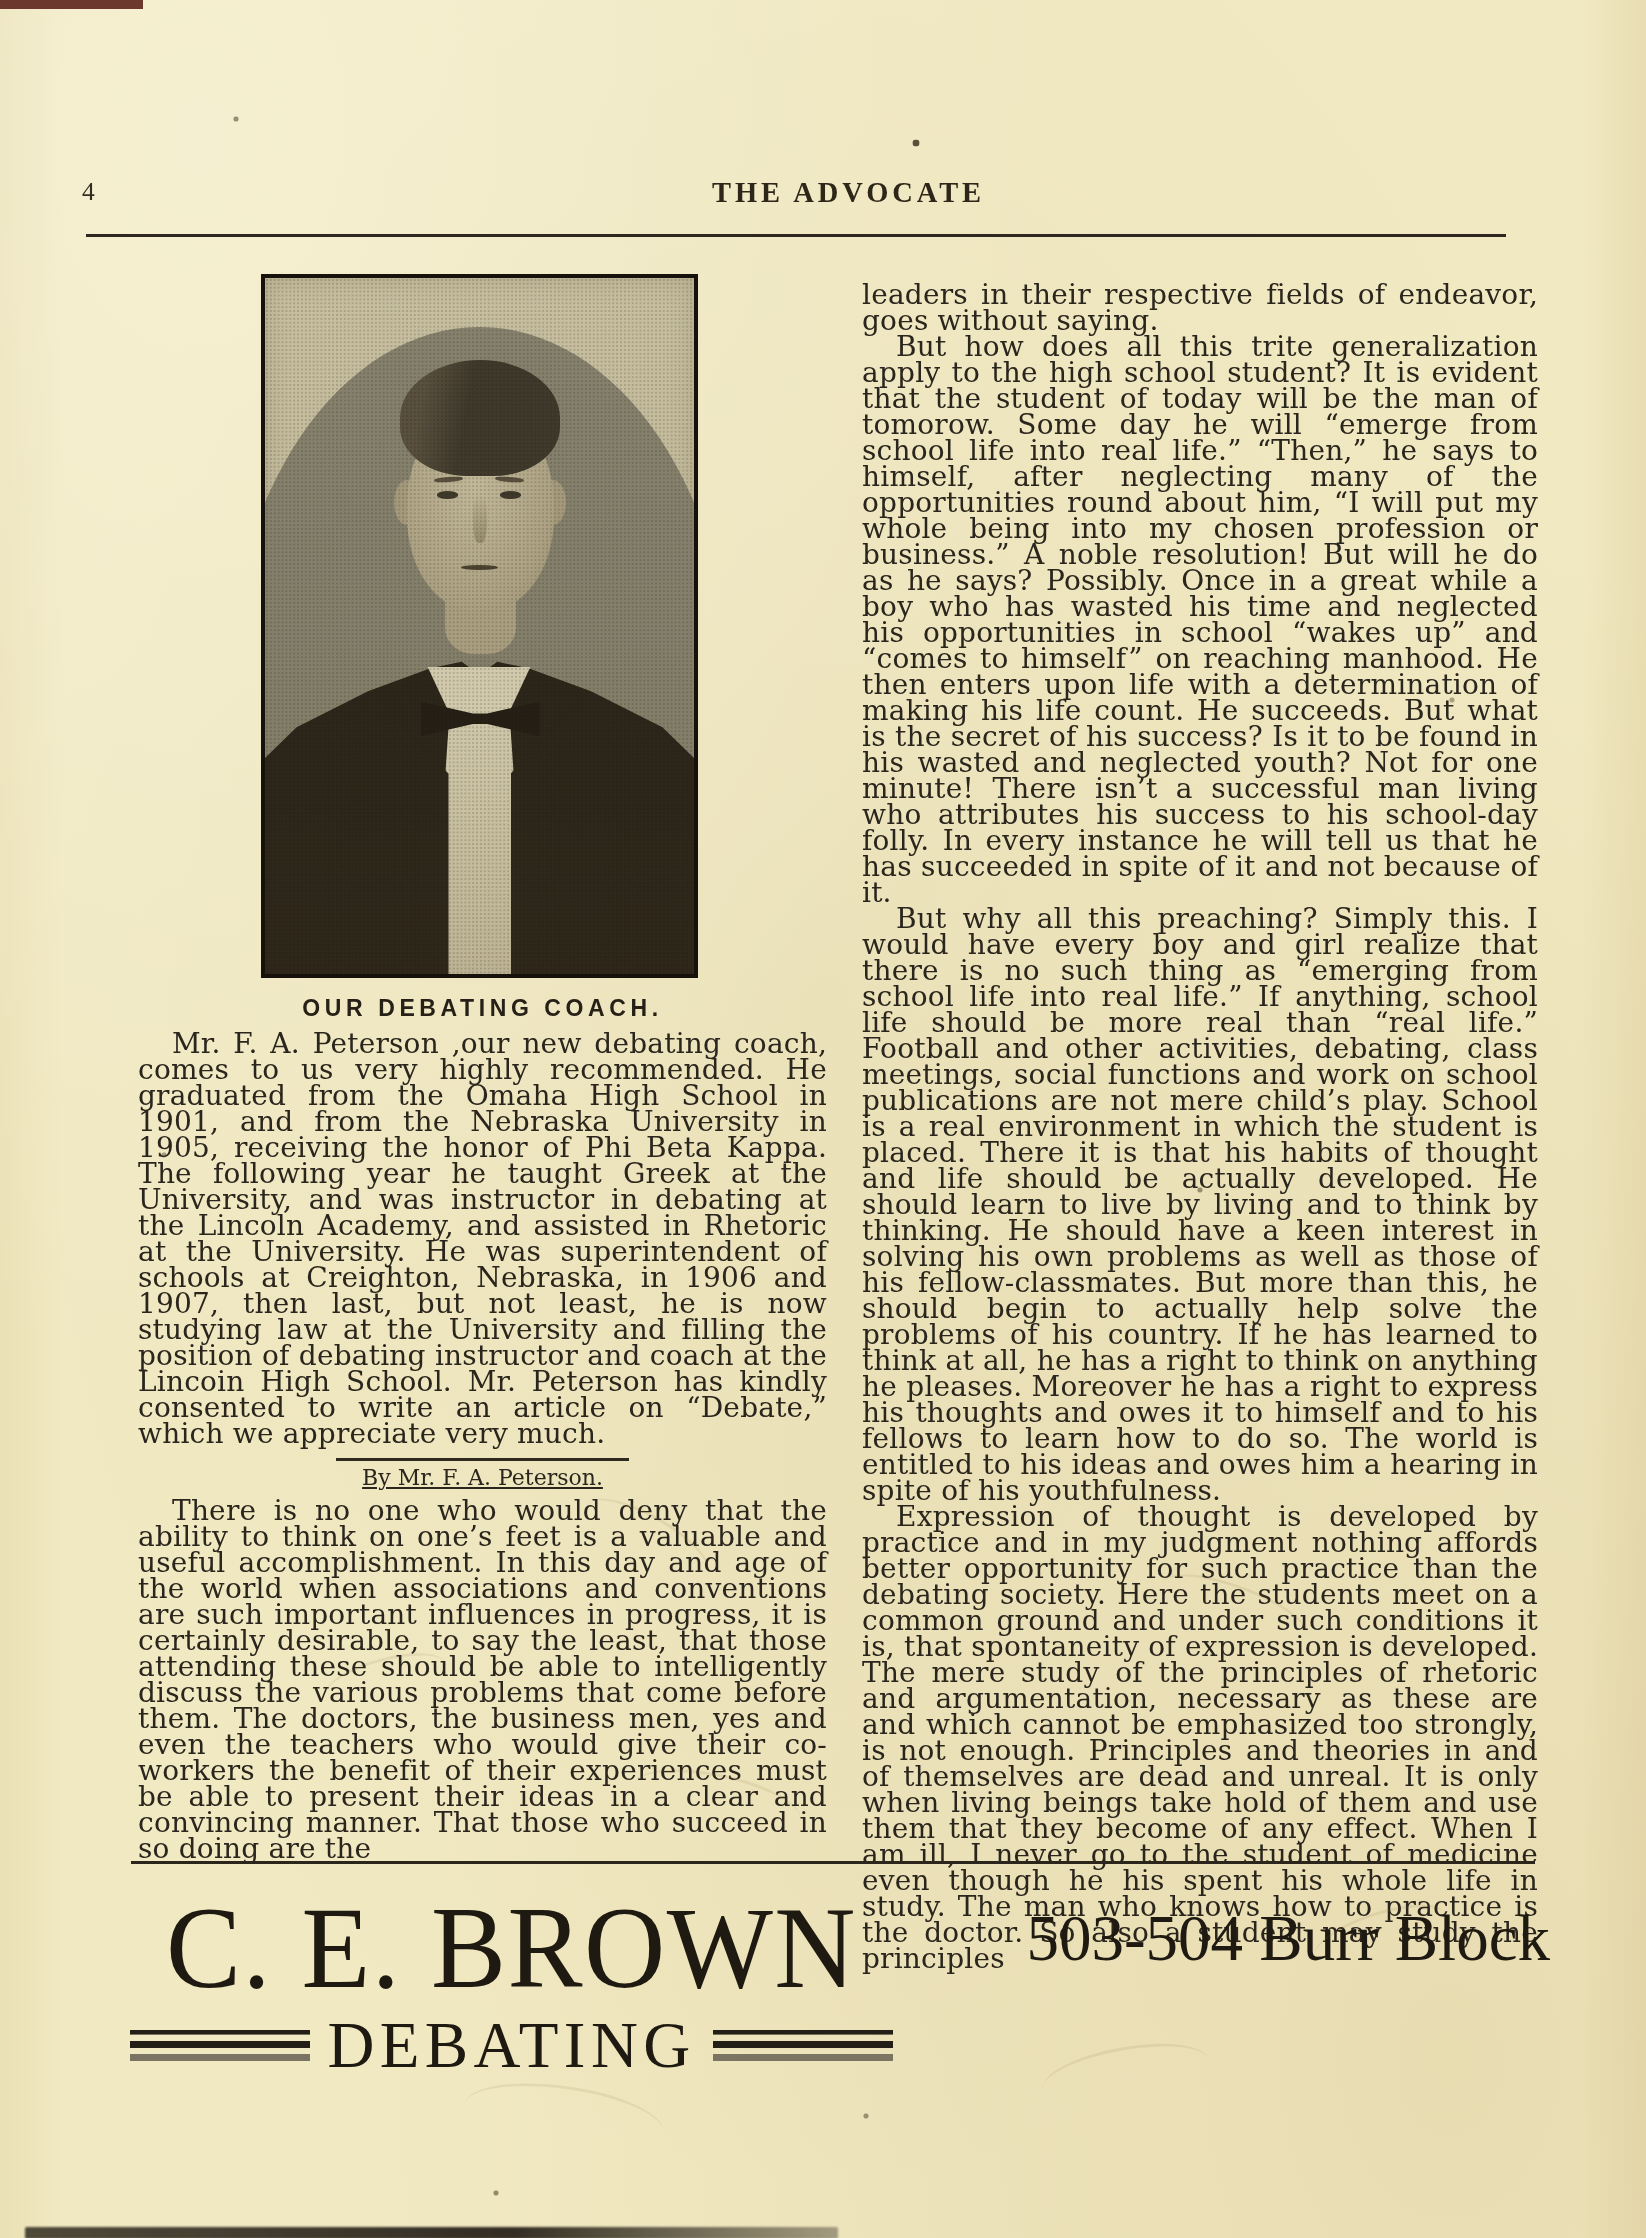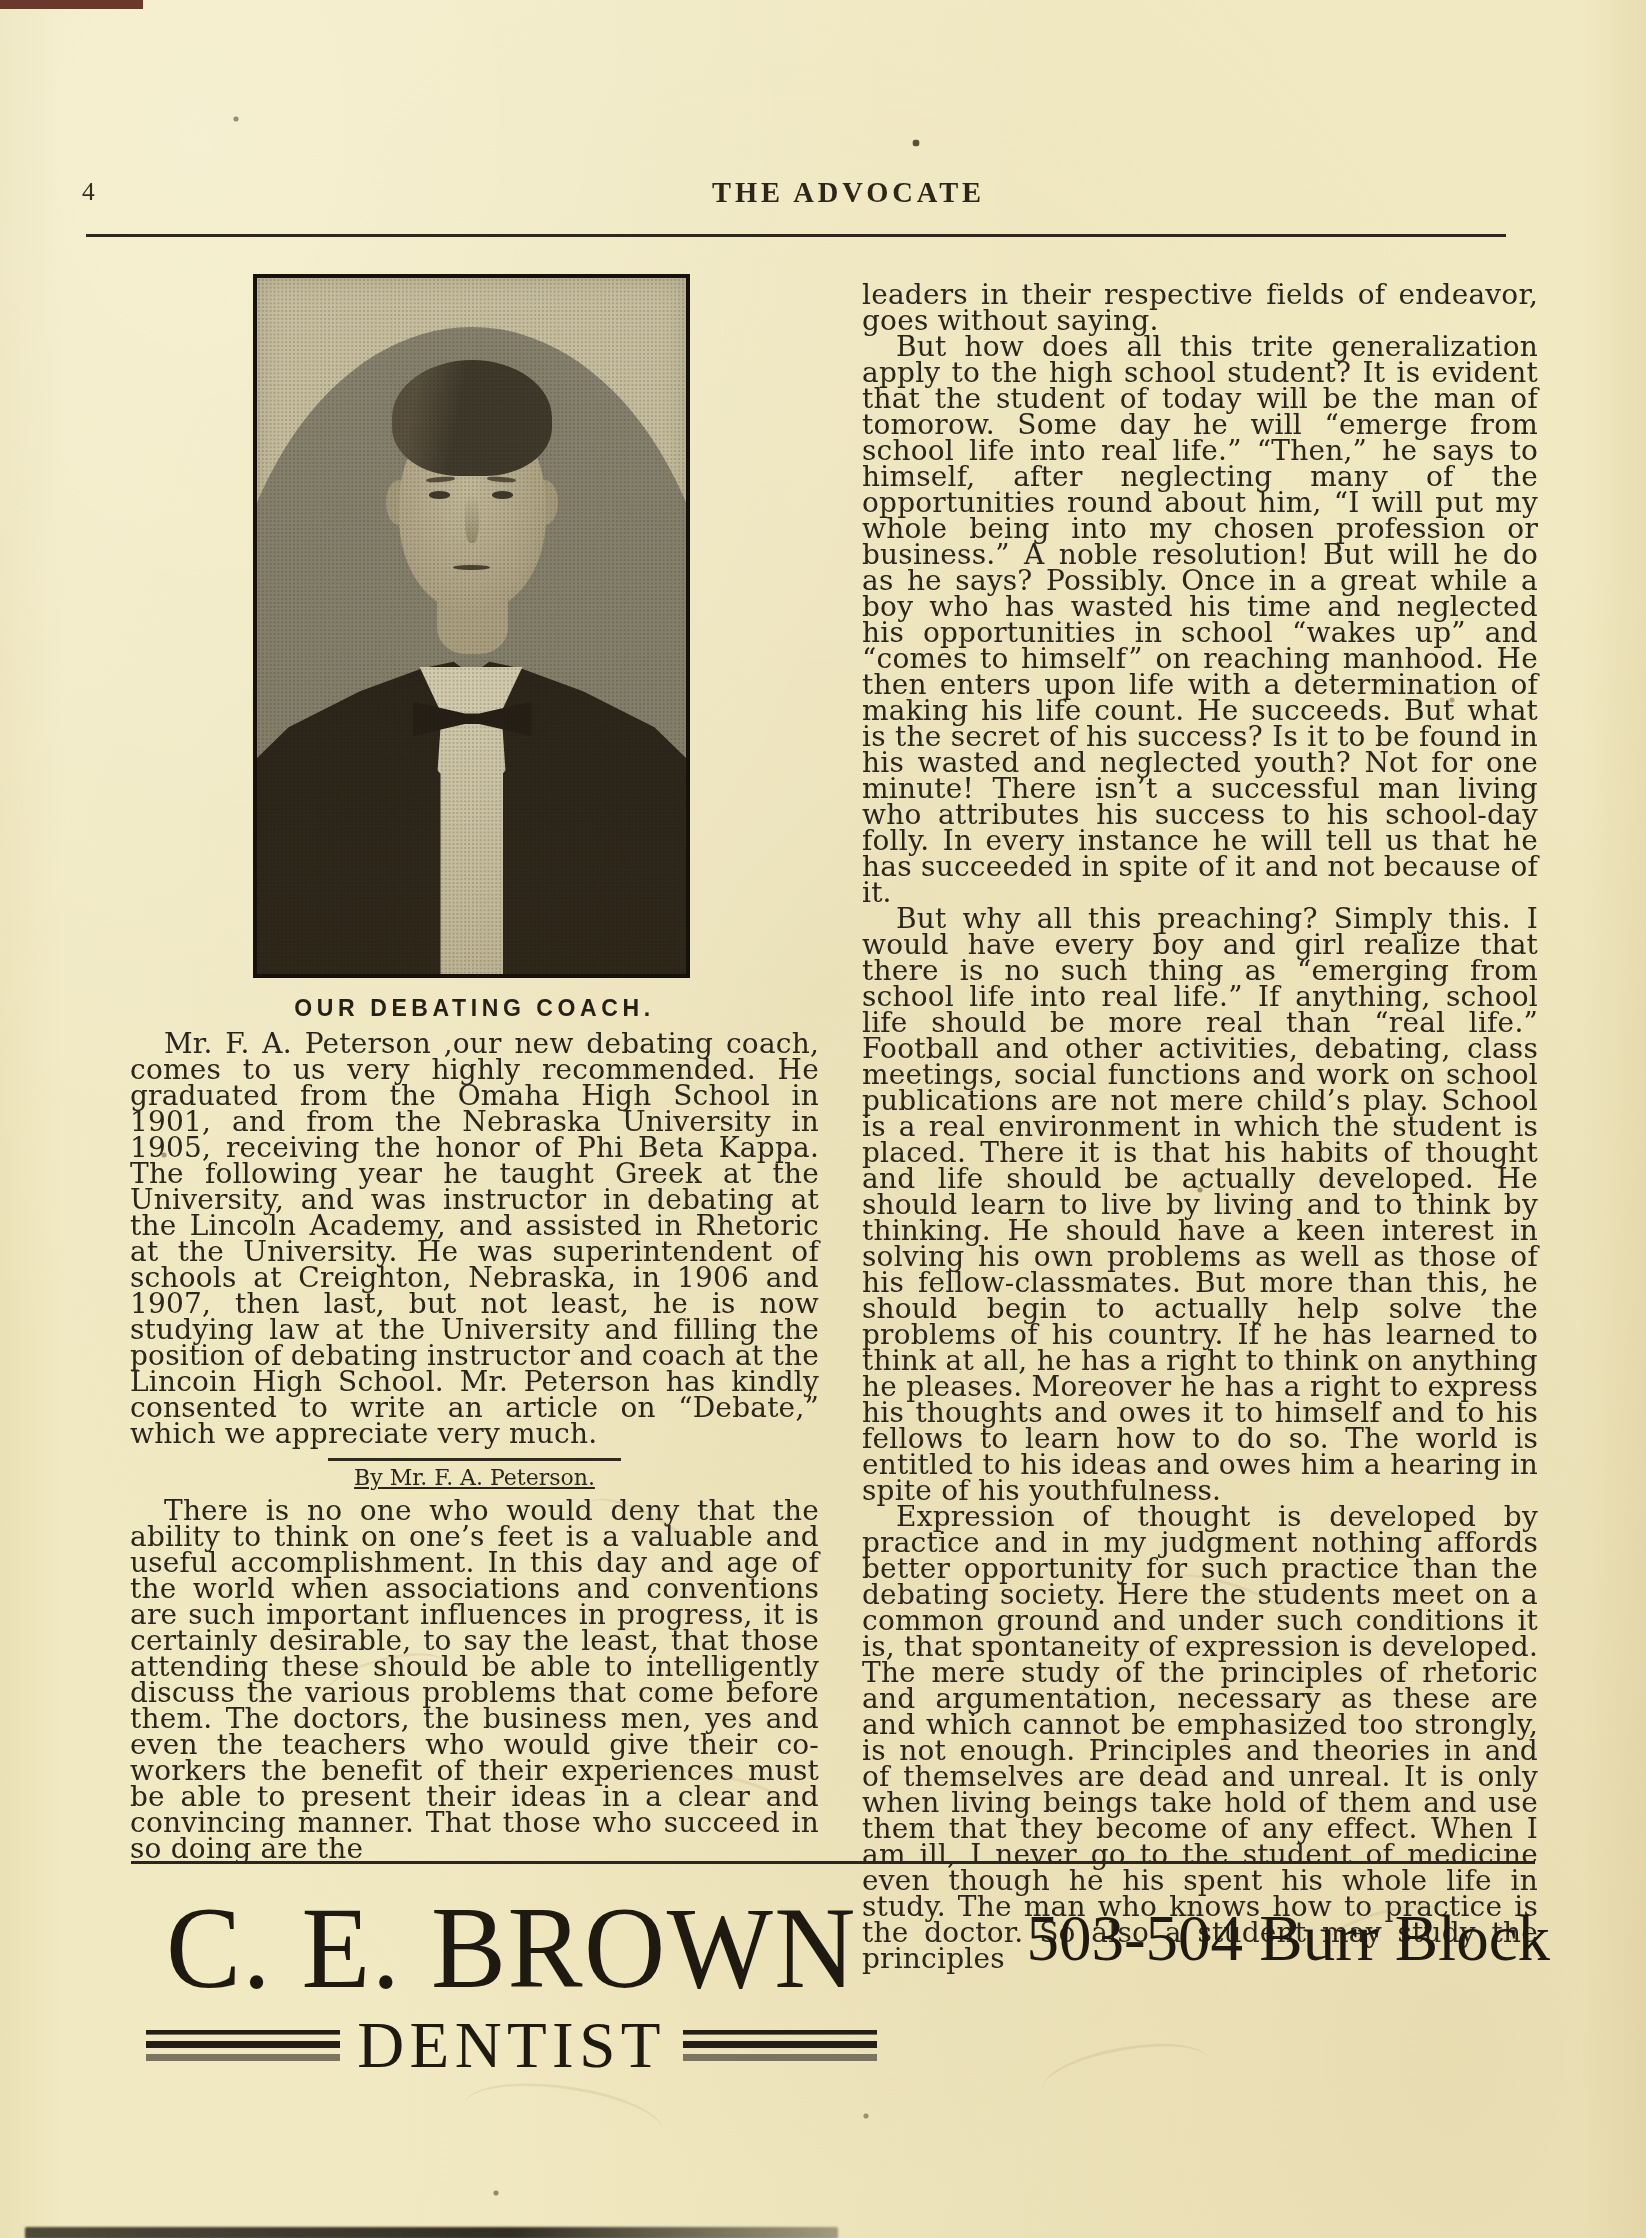--- a/index.html
+++ b/index.html
@@ -29,21 +29,21 @@
     font: 700 28.5px/1.1 "Liberation Serif", serif;
     letter-spacing:3.9px; color:#2e2719;
   }
   .header-rule {
     position:absolute; left:86px; top:234px; width:1420px; height:3.1px;
     background:#2e2820;
   }
 
   
   .col { position:absolute; top:262px; }
-  .col-left  { left:130px;  width:689px; }
+  .col-left  { left:138px;  width:689px; }
   .col-right { left:862px; width:676px; }
 
   .body-par {
     margin:0;
     font-size:28px; line-height:26px;
     text-align:justify;
     text-indent:34px;
     letter-spacing:0.2px;
   }
   .noindent { text-indent:0; }
@@ -262,21 +262,21 @@
     <p class="body-par">Expression of thought is developed by practice and in my judgment nothing affords better opportunity for such practice than the debating society. Here the students meet on a common ground and under such conditions it is, that spontaneity of expression is developed.  The mere study of the principles of rhetoric and argumentation, necessary as these are and which cannot be emphasized too strongly, is not enough.  Principles and theories in and of themselves are dead and unreal.  It is only when living beings take hold of them and use them that they become of any effect. When I am ill, I never go to the student of medicine even though he his spent his whole life in study.  The man who knows how to practice is the doctor. So also a student may study the principles</p>
   </section>
 
   <div class="ad-rule"></div>
 
   <section>
     <div class="ad-left">
       <div class="ad-name">C. E. BROWN</div>
       <div class="ad-dentist-row">
         <span class="triple-lines"></span>
-        <span class="ad-role">DENTIST</span>
+        <span class="ad-role">DEBATING</span>
         <span class="triple-lines"></span>
       </div>
     </div>
     <div class="ad-right">
       <div>503-504 Burr Block</div>
     </div>
   </section>
 
   <div class="strip-top"></div>
   <div class="strip-bottom"></div>

